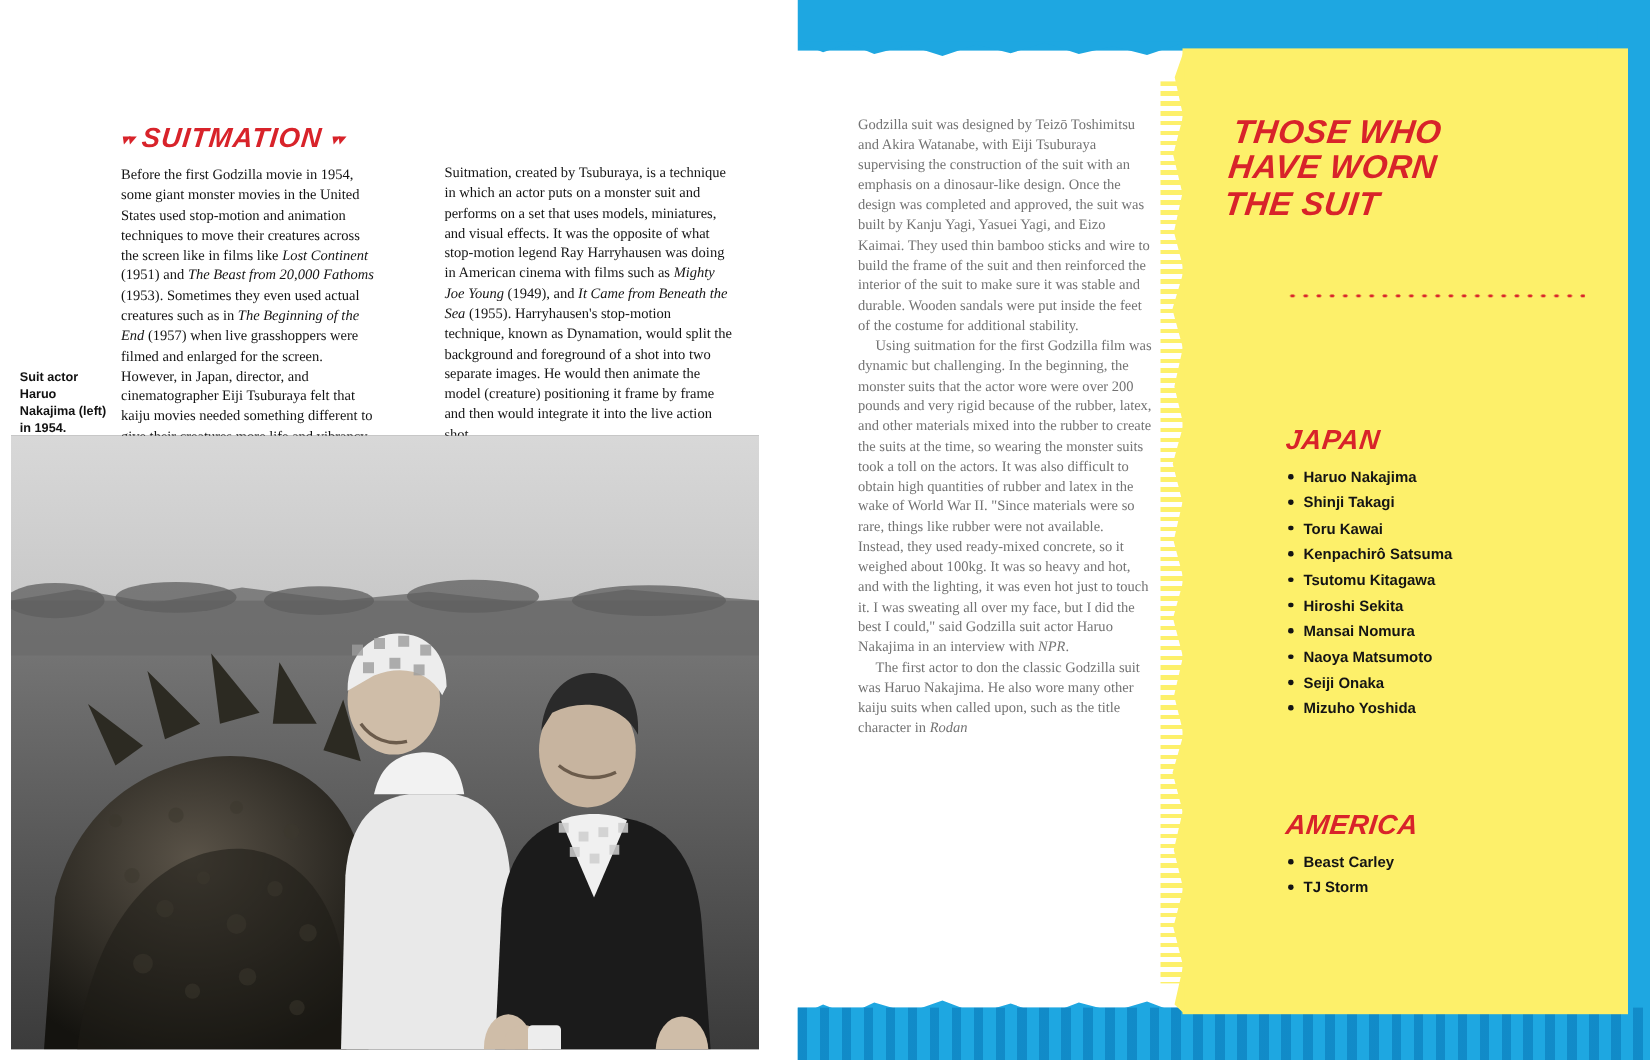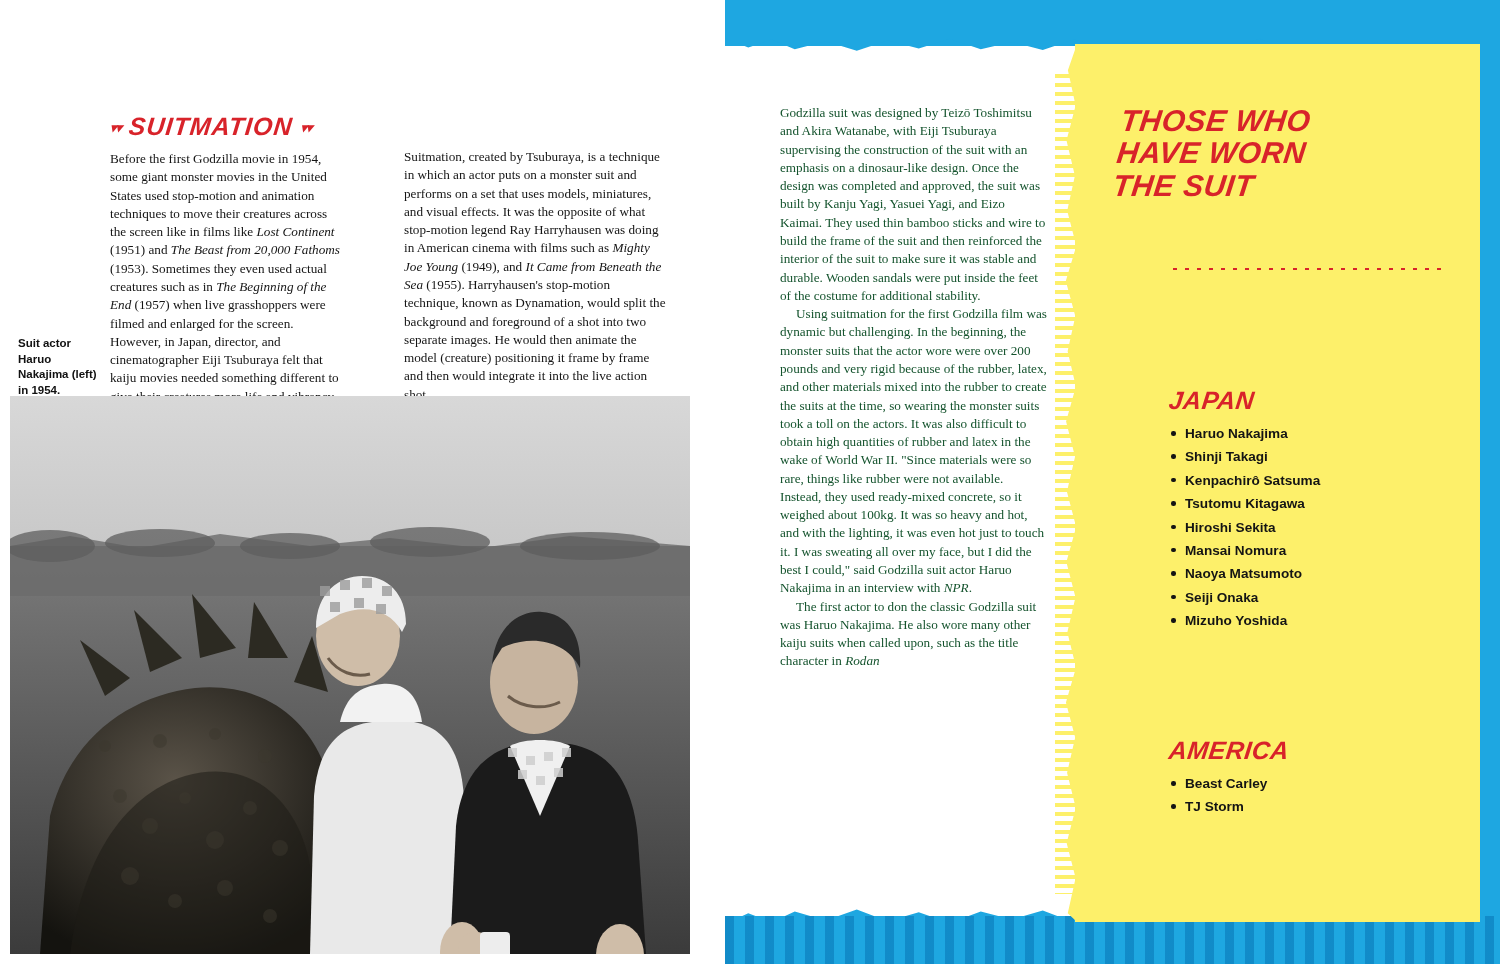--- a/index.html
+++ b/index.html
@@ -97,21 +97,21 @@
     background:#fdf06a;
     clip-path:polygon(100% 0,35% 3%,90% 7%,25% 11%,85% 15%,30% 19%,95% 23%,20% 27%,88% 31%,33% 35%,92% 39%,22% 43%,86% 47%,28% 51%,94% 55%,24% 59%,89% 63%,31% 67%,93% 71%,21% 75%,87% 79%,29% 83%,91% 87%,26% 91%,90% 95%,34% 99%,100% 100%);
   }
   .yellow-rays{
     position:absolute;left:-20px;top:30px;width:60px;height:820px;
     background:repeating-linear-gradient(180deg,#fdf06a 0 4px,transparent 4px 9px);
   }
 
   .rt-col{
     position:absolute;left:55px;top:104px;width:268px;
-    font-size:13.2px;line-height:1.385;color:#14532d;
+    font-size:13.2px;line-height:1.385;color:#737373;
   }
   .rt-col p{margin:0;}
   .rt-col p + p{text-indent:16px;}
   .rt-col i{font-style:italic;}
 
   .sidebar-title{
     position:absolute;left:392px;top:105px;width:300px;
     font-family:"Liberation Sans",sans-serif;
     color:#d8232a;font-weight:bold;font-style:italic;
     font-size:30px;line-height:1.08;letter-spacing:.5px;
@@ -299,20 +299,21 @@
   </div>
 
   <div class="dot-rule"></div>
 
 
   <div class="sidebar-list japan-block">
     <div class="country">JAPAN</div>
     <ul>
         <li>Haruo Nakajima</li>
         <li>Shinji Takagi</li>
+        <li>Toru Kawai</li>
         <li>Kenpachirô Satsuma</li>
         <li>Tsutomu Kitagawa</li>
         <li>Hiroshi Sekita</li>
         <li>Mansai Nomura</li>
         <li>Naoya Matsumoto</li>
         <li>Seiji Onaka</li>
         <li>Mizuho Yoshida</li>
       </ul>
   </div>
 

